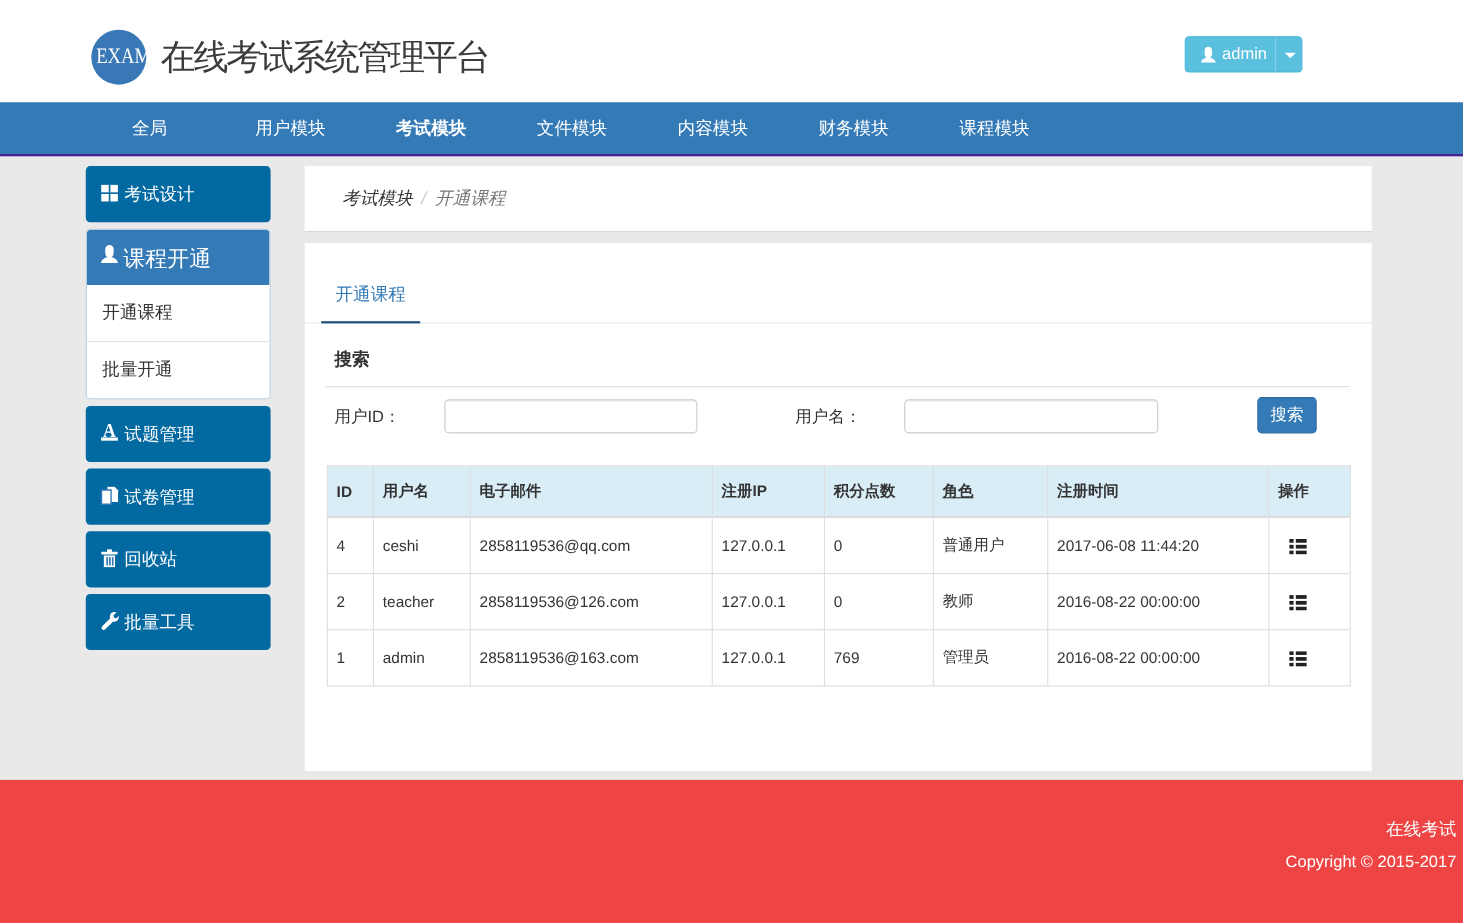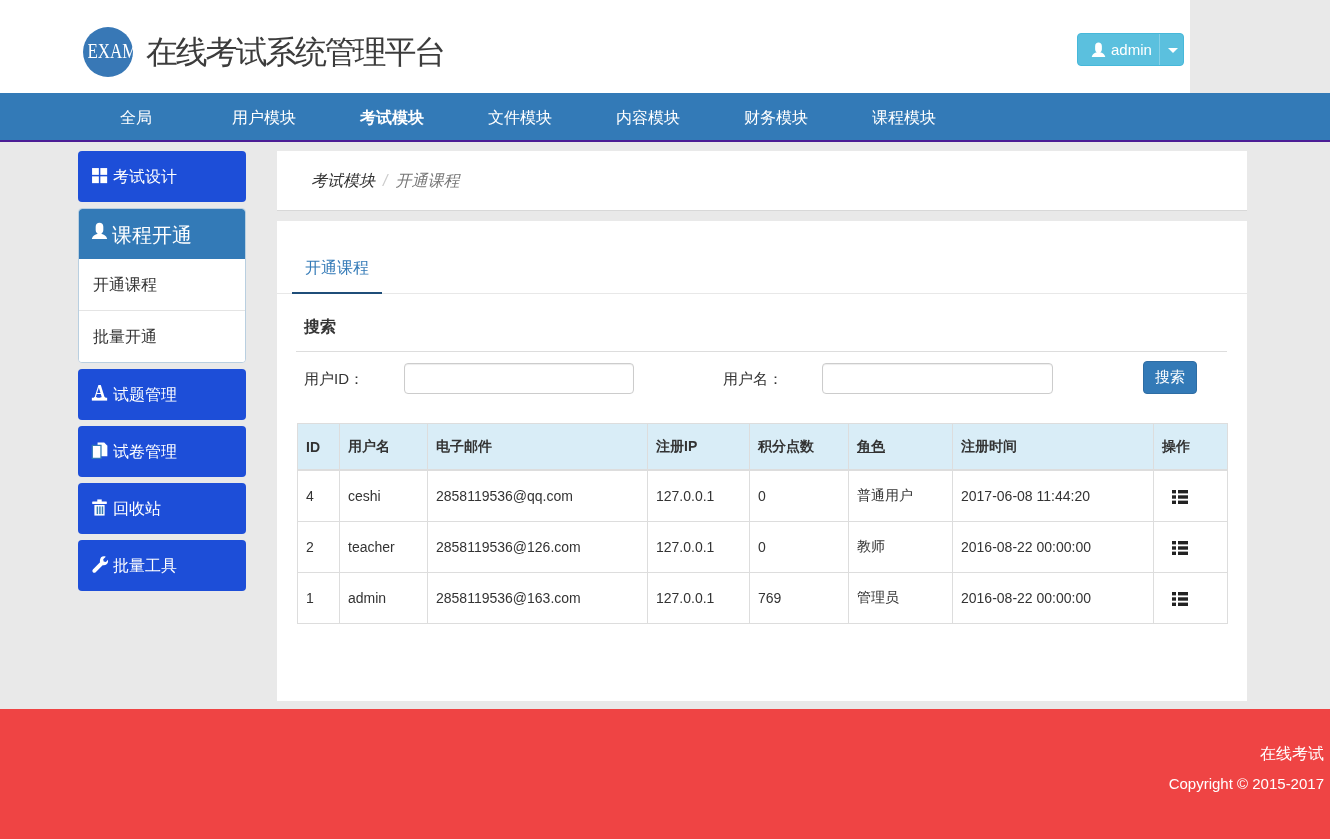--- a/index.html
+++ b/index.html
@@ -3,21 +3,21 @@
 <meta charset="utf-8">
 <title>在线考试系统管理平台</title>
 <style>
 * { margin:0; padding:0; box-sizing:content-box; }
 body {
   width:1330px; height:839px; position:relative; overflow:hidden;
   font-family:"Liberation Sans", sans-serif;
   background:#e9e9e9; color:#333;
 }
 
-.header { position:absolute; left:0; top:0; width:1190px; height:93px; background:#fff; }
+.header { position:absolute; left:0; top:0; width:1330px; height:93px; background:#fff; }
 .logo {
   position:absolute; left:83px; top:27px; width:50px; height:50px; border-radius:50%;
   background:#3878b6; color:#fff; text-align:center;
   font-family:"Liberation Serif", serif; font-size:20px; line-height:49px;
 }
 .logo span{ display:inline-block; transform:scaleX(0.85); letter-spacing:0px; }
 .title {
   position:absolute; left:146px; top:31px; font-size:32px; font-weight:normal; color:#3c3c3c;
   letter-spacing:-2.2px;
 }
@@ -30,21 +30,21 @@
 .adminbtn .txt { position:absolute; left:33px; top:7px; }
 .caret { position:absolute; left:90px; top:14px; width:0; height:0; border-left:5px solid transparent; border-right:5px solid transparent; border-top:5px solid #fff; }
 
 .navbar { position:absolute; left:0; top:93px; width:1330px; height:47px; background:#337ab7; border-bottom:2px solid #4c1d95; }
 .navbar ul { list-style:none; position:absolute; left:72px; top:0; height:47px; }
 .navbar li { float:left; width:128px; text-align:center; line-height:50px; color:#fff; font-size:16px; }
 .navbar li.active { font-weight:bold; }
 
 .sidebar { position:absolute; left:78px; top:151px; width:168px; }
 .sbtn {
-  background:#1d4ed8; border-radius:4px; height:51px; margin-bottom:6px;
+  background:#0369a1; border-radius:4px; height:51px; margin-bottom:6px;
   color:#fff; font-size:16px; position:relative;
 }
 .sbtn .ic { position:absolute; left:13px; top:16px; width:17px; height:17px; }
 .sbtn .tx { position:absolute; left:35px; top:16px; }
 .sgroup { border:1px solid #b9cfe0; border-radius:4px; background:#fff; margin-bottom:6px; overflow:hidden; }
 .sgroup .shead { background:#337ab7; height:50px; color:#fff; font-size:20px; position:relative; border-radius:3px 3px 0 0; }
 .sgroup .shead .ic { position:absolute; left:12px; top:13px; width:17px; height:17px; }
 .sgroup .shead .tx { position:absolute; left:33px; top:13px; }
 .sgroup .sitem { height:51px; line-height:51px; padding-left:14px; color:#333; font-size:16px; background:#fff; }
 .sgroup .sitem + .sitem { border-top:1px solid #e4e4e4; }

